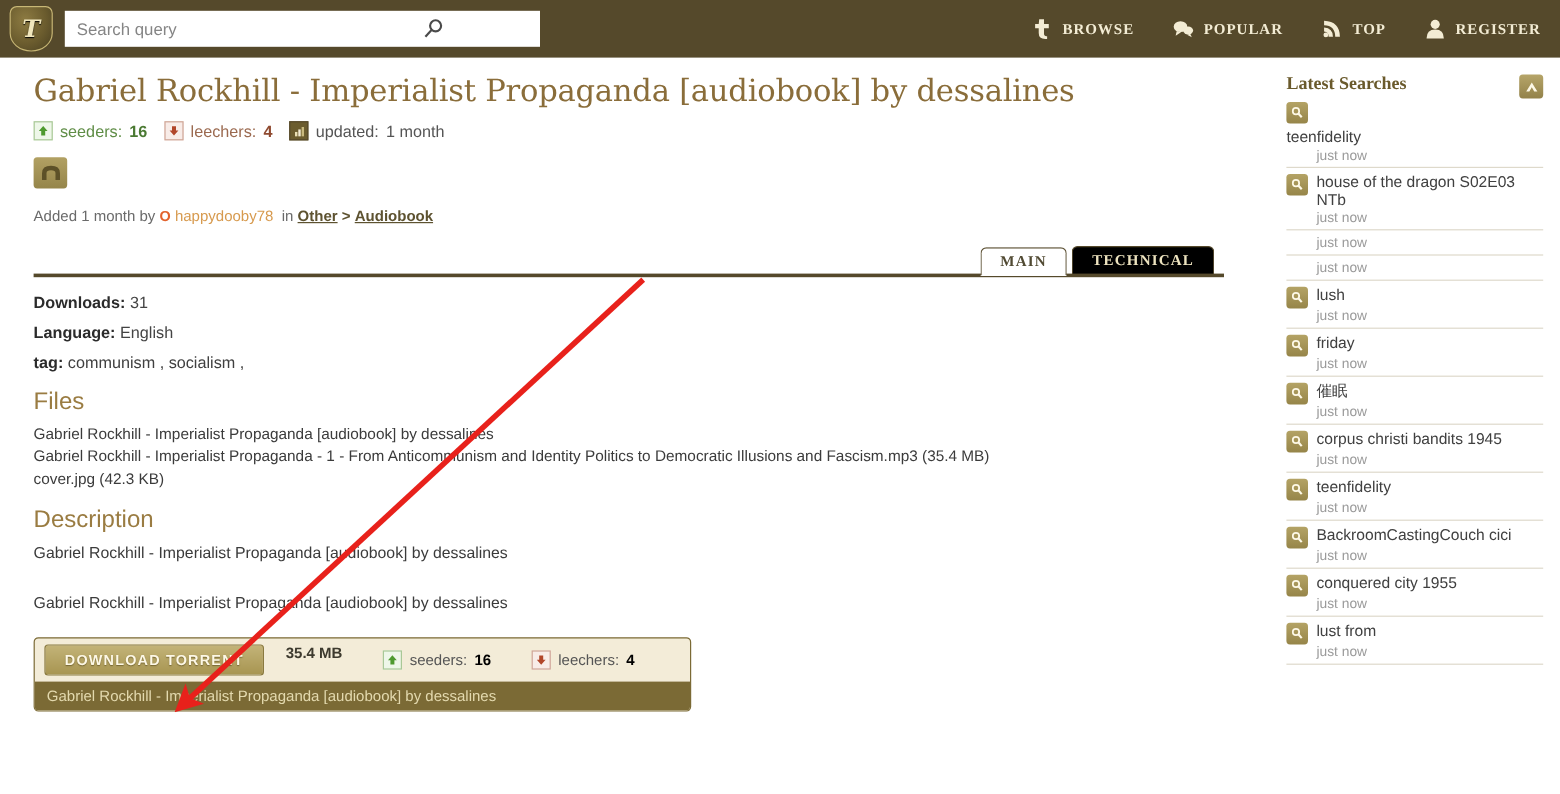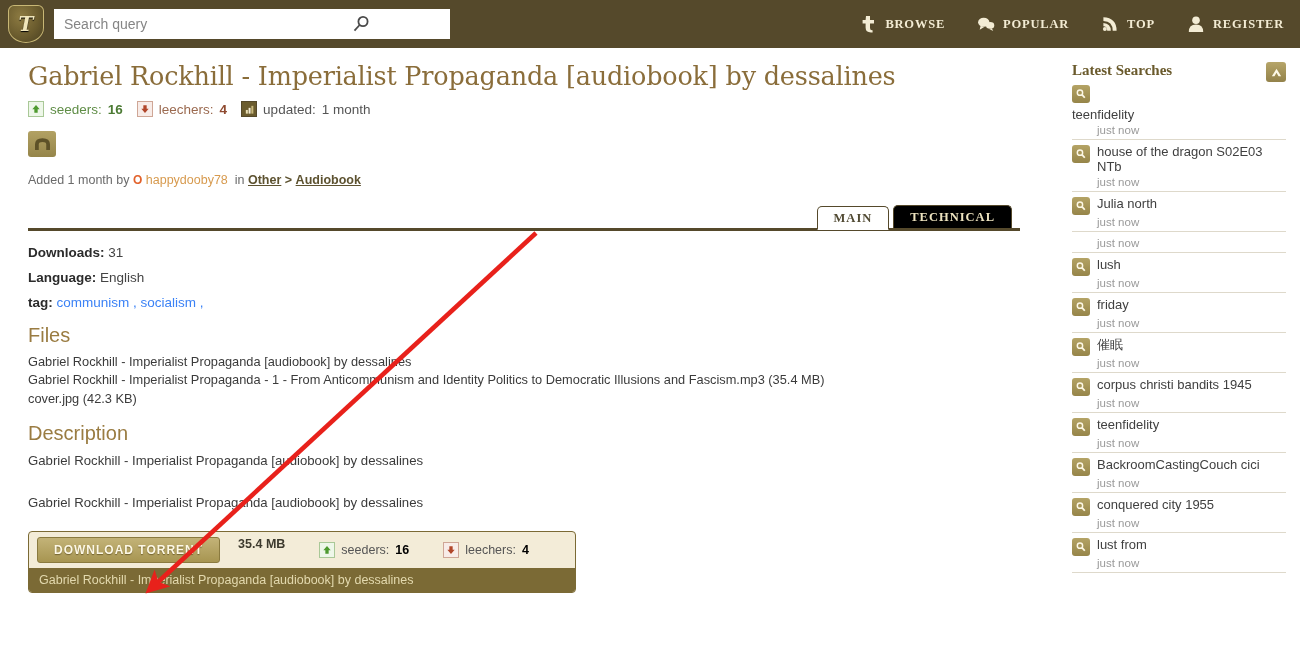--- a/index.html
+++ b/index.html
@@ -137,21 +137,21 @@
   .tab-rule {
     height: 3px; background: #55492b; width: 100%;
     margin-top: -1px; position: relative; z-index: 1;
   }
 
   
   .content { padding-top: 14px; }
   .kv { font-size: 13.5px; color: #333; margin-bottom: 10px; }
   .kv b { color: #2b2b2b; }
   .kv .val { color: #444; }
-  .kv .tagv { color: #3b82f6; }
+  .kv .tagv { color: #404040; }
   .sec-head {
     font-family: "Liberation Sans", sans-serif;
     font-size: 20px; color: #9a7c42; font-weight: normal;
     margin-top: 14px; margin-bottom: 6px;
   }
   .file-line { font-size: 12.8px; color: #3b3b3b; line-height: 1.42; }
   .desc-line { font-size: 13.2px; color: #3b3b3b; line-height: 1.5; }
   .desc-gap { height: 22px; }
 
   
@@ -445,29 +445,20 @@
             <svg viewBox="0 0 14 14" width="12" height="12">
               <circle cx="5.8" cy="5.4" r="3.1" fill="none" stroke="#fdf8e6" stroke-width="1.7"></circle>
               <line x1="8.1" y1="7.7" x2="11.4" y2="11.4" stroke="#fdf8e6" stroke-width="2.1"></line>
             </svg>
           </span>
           <span class="s-text">house of the dragon S02E03 NTb</span>
         </div>
         <div class="s-time">just now</div>
       </div>
       <div class="s-item">
-        <div class="s-row">
-          <span class="s-ico">
-            <svg viewBox="0 0 14 14" width="12" height="12">
-              <circle cx="5.8" cy="5.4" r="3.1" fill="none" stroke="#fdf8e6" stroke-width="1.7"></circle>
-              <line x1="8.1" y1="7.7" x2="11.4" y2="11.4" stroke="#fdf8e6" stroke-width="2.1"></line>
-            </svg>
-          </span>
-          <span class="s-text">Julia north</span>
-        </div>
         <div class="s-time">just now</div>
       </div>
       <div class="s-item">
         <div class="s-time">just now</div>
       </div>
       <div class="s-item">
         <div class="s-row">
           <span class="s-ico">
             <svg viewBox="0 0 14 14" width="12" height="12">
               <circle cx="5.8" cy="5.4" r="3.1" fill="none" stroke="#fdf8e6" stroke-width="1.7"></circle>

